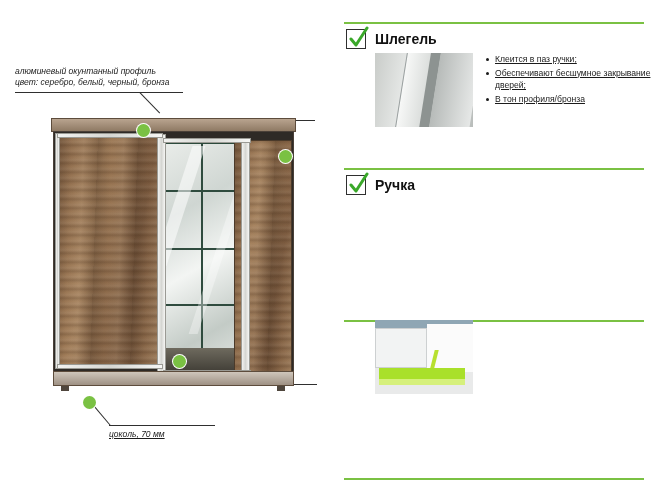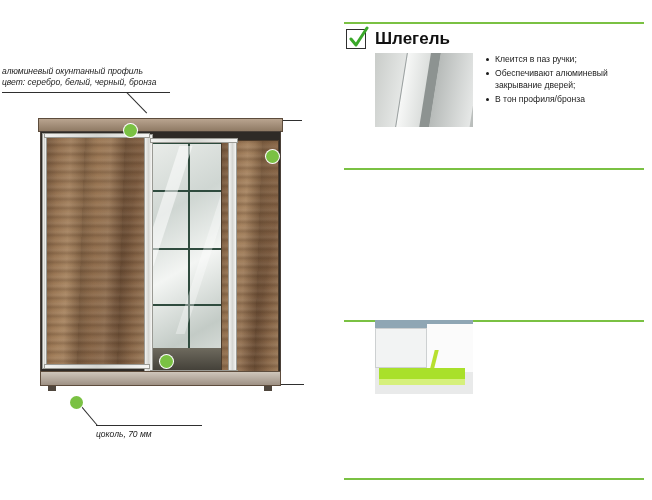--- a/index.html
+++ b/index.html
@@ -11,21 +11,21 @@
     height: 500px;
     background: #ffffff;
     font-family: "Liberation Sans", sans-serif;
     overflow: hidden;
     position: relative;
   }
 
   
   #left-panel {
     position: absolute;
-    left: 0; top: 0;
+    left: 13px; top: 0;
     width: 330px; height: 444px;
   }
 
   .callout-text {
     position: absolute;
     font-style: italic;
     font-size: 8.5px;
     line-height: 11px;
     color: #1b1b1b;
     white-space: pre-line;
@@ -152,21 +152,21 @@
   }
   .check {
     width: 20px; height: 20px;
     border: 1.5px solid #2f2f2f;
     box-sizing: border-box;
     position: relative;
     flex: 0 0 auto;
   }
   .check svg { position: absolute; left: 1px; top: -4px; }
   .card-title {
-    font-size: 17px;
+    font-size: 14px;
     font-weight: bold;
     color: #111111;
   }
   .card-body {
     display: flex;
     align-items: flex-start;
     gap: 13px;
     padding-left: 41px;
   }
   .thumb {
@@ -181,20 +181,21 @@
     margin: 0;
     padding: 0;
     font-size: 8.6px;
     line-height: 12.5px;
     color: #1b1b1b;
   }
   .bullets li {
     position: relative;
     padding-left: 9px;
     margin-bottom: 1px;
+    text-decoration: underline;
   }
   .bullets li:before {
     content: "";
     position: absolute;
     left: 0; top: 5px;
     width: 3px; height: 3px;
     border-radius: 50%;
     background: #1b1b1b;
   }
 
@@ -226,21 +227,21 @@
     background: #7ac143;
   }
 </style>
 </head>
 <body>
 
 <div id="left-panel">
 
   <div class="callout-text" style="left:2px; top:66px; width:160px;">алюминевый окунтанный профиль
 цвет: серебро, белый, черный, бронза</div>
-  <div class="callout-text" style="left:96px; top:429px; width:120px;">цоколь, 70 мм</div>
+  <div class="callout-text" style="left:96px; top:429px; width:120px;text-decoration:underline;">цоколь, 70 мм</div>
 
   <div class="leader" style="left:2px;  top:92px;  width:168px;"></div>
   <div class="leader" style="left:127px;top:92px;  width:29px; transform:rotate(46deg);"></div>
   <div class="leader" style="left:186px;top:120px; width:116px;"></div>
   <div class="leader" style="left:271px;top:120px; width:30px; transform:rotate(118deg);"></div>
   <div class="leader" style="left:188px;top:384px; width:116px;"></div>
   <div class="leader" style="left:166px;top:362px; width:28px; transform:rotate(40deg);"></div>
   <div class="leader" style="left:96px; top:425px; width:106px;"></div>
   <div class="leader" style="left:80px; top:404px; width:28px; transform:rotate(50deg);"></div>
 
@@ -294,28 +295,36 @@
     </div>
     <div class="card-body">
       <div class="thumb">
         <div class="t1-a"></div>
           <div class="t1-b"></div>
           <div class="t1-c"></div>
           <div class="t1-d"></div>
       </div>
       <ul class="bullets">
         <li>Клеится в паз ручки;</li>
-        <li>Обеспечивают алюминевый закрывание дверей;</li>
+        <li>Обеспечивают бесшумное закрывание дверей;</li>
         <li>В тон профиля/бронза</li>
       </ul>
     </div>
   </div>
 
   <div class="card" style="top:168px;">
     <div class="card-divider" style="top:0;"></div>
+    <div class="card-head">
+      <span class="check">
+        <svg width="22" height="26" viewBox="0 0 22 26">
+            <path d="M3 13 L8 19 L19 2" stroke="#3aa82a" stroke-width="3" fill="none" stroke-linecap="round" stroke-linejoin="round"></path>
+          </svg>
+      </span>
+      <span class="card-title">Ручка</span>
+    </div>
   </div>
 
   <div class="card" style="top:320px;">
     <div class="card-divider" style="top:0;"></div>
     <div class="card-body">
       <div class="thumb">
         <div class="t3-a"></div>
           <div class="t3-b"></div>
           <div class="t3-c"></div>
           <div class="t3-f"></div>

